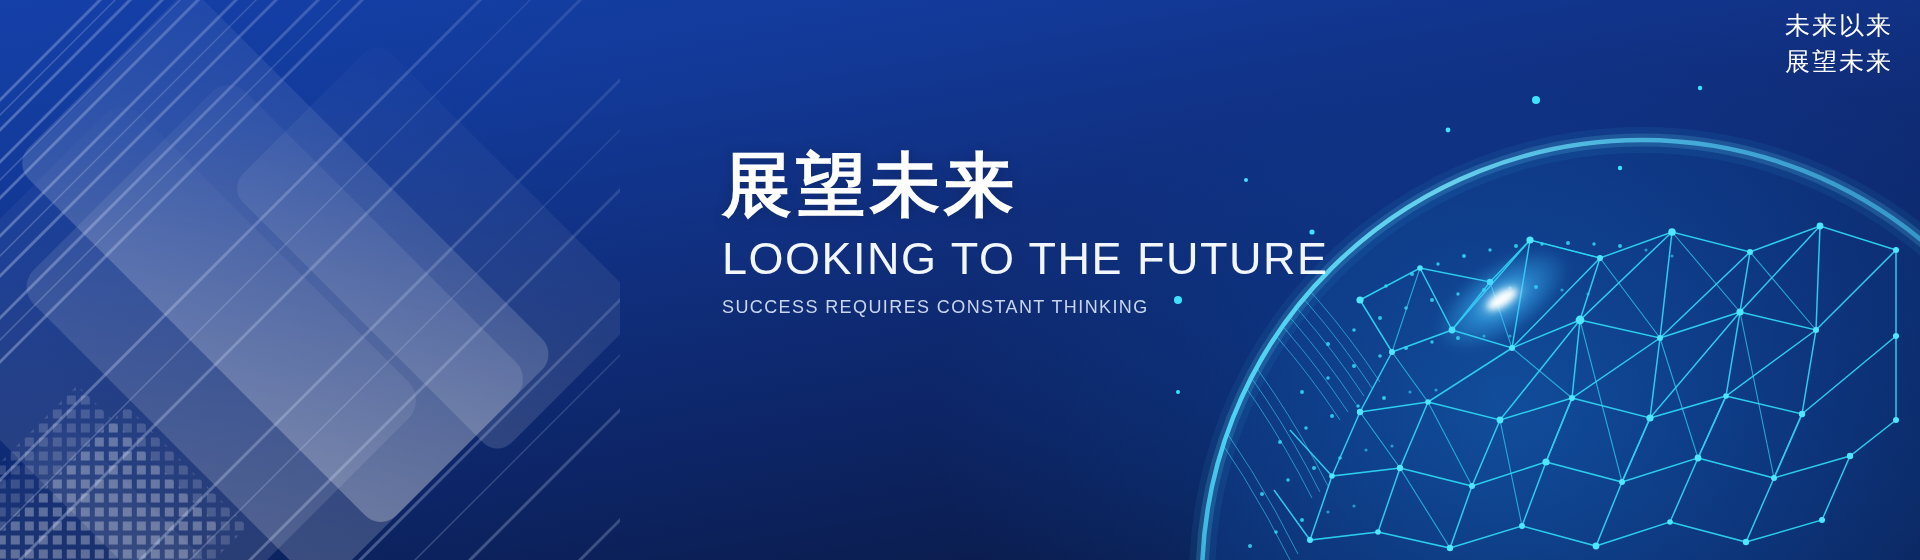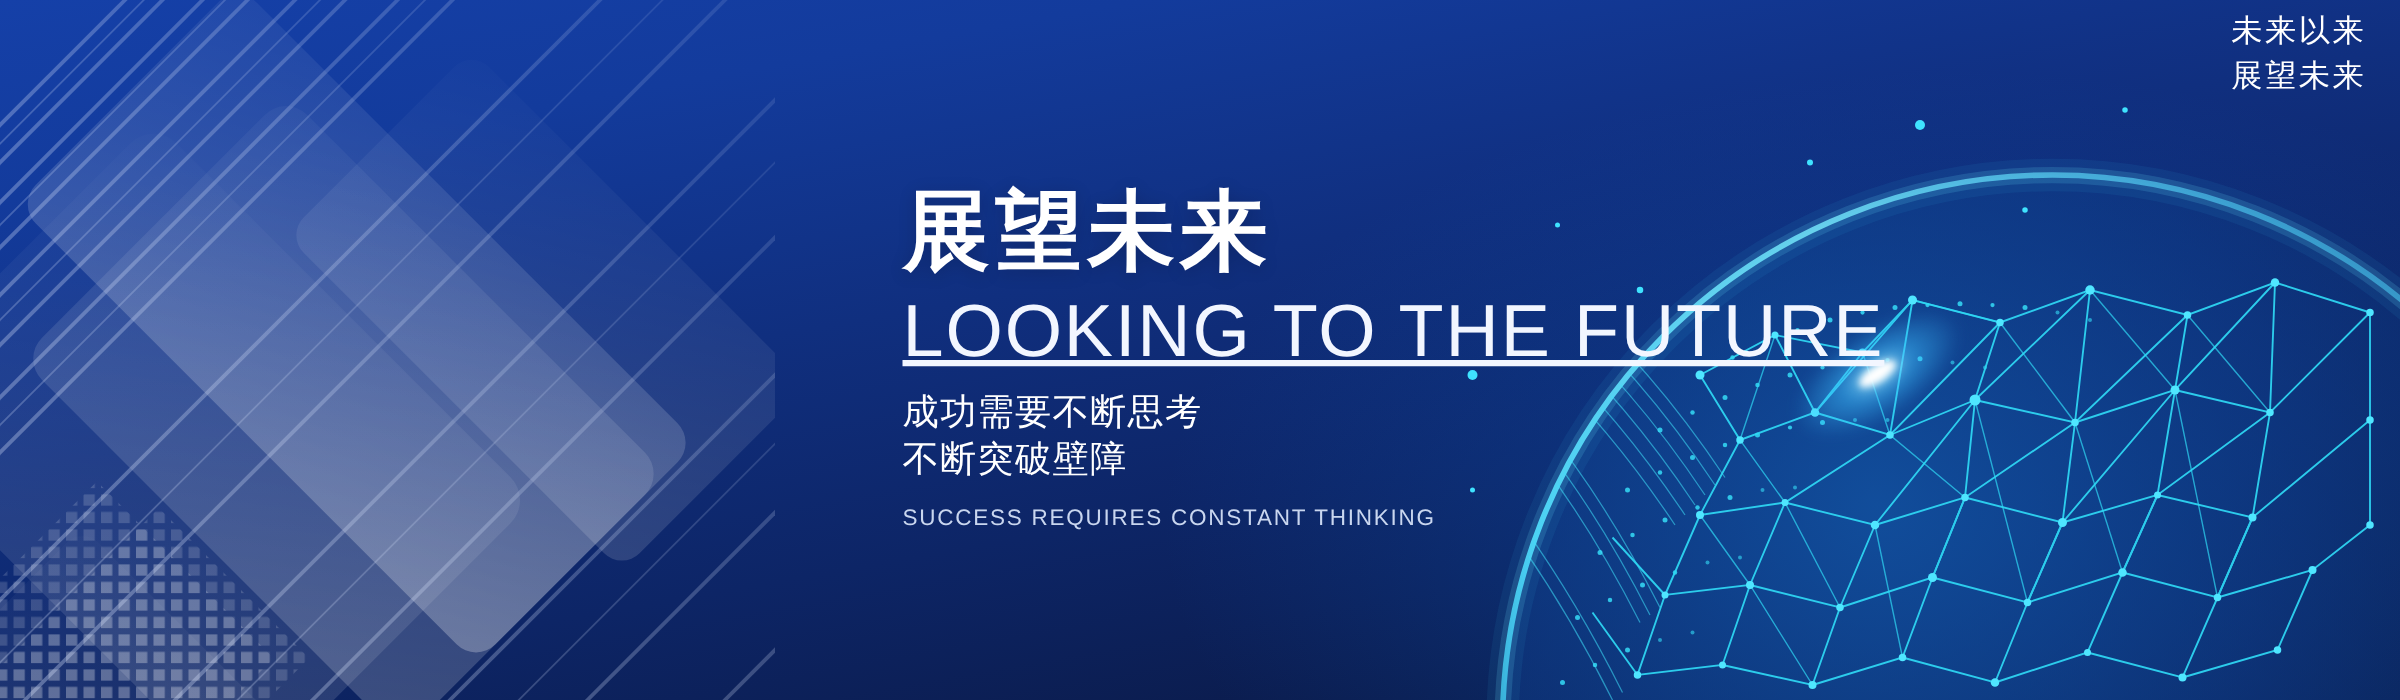--- a/index.html
+++ b/index.html
@@ -54,27 +54,26 @@
     margin:0;
     font-size:70px;
     line-height:1;
     font-weight:bold;
     color:#ffffff;
     letter-spacing:4px;
     text-shadow:0 2px 14px rgba(0,0,0,.18);
   }
   .title-en{
     margin:16px 0 0 0;
-    font-size:59px;
+    font-size:45px;
     line-height:1;
     font-weight:300;
     color:#f2f6ff;
     letter-spacing:1.5px;
     white-space:nowrap;
-    text-decoration:underline;
   }
   .sub-cn{
     margin:16px 0 0 0;
     font-size:29px;
     line-height:1.32;
     font-weight:400;
     color:#ffffff;
     letter-spacing:1px;
   }
   .sub-en{
@@ -397,24 +396,20 @@
   </div>
 
   <div class="flare">
     <span class="halo"></span>
     <span class="core"></span>
   </div>
 
   <div class="copy">
     <h1 class="title-cn">展望未来</h1>
     <p class="title-en">LOOKING TO THE FUTURE</p>
-    <p class="sub-cn">
-      <span>成功需要不断思考</span><br>
-      <span>不断突破壁障</span>
-    </p>
     <p class="sub-en">
       <span>SUCCESS REQUIRES CONSTANT THINKING</span><br>
     </p>
   </div>
 
   <div class="corner-slogan">
     <div>未来以来</div>
     <div>展望未来</div>
   </div>
 

